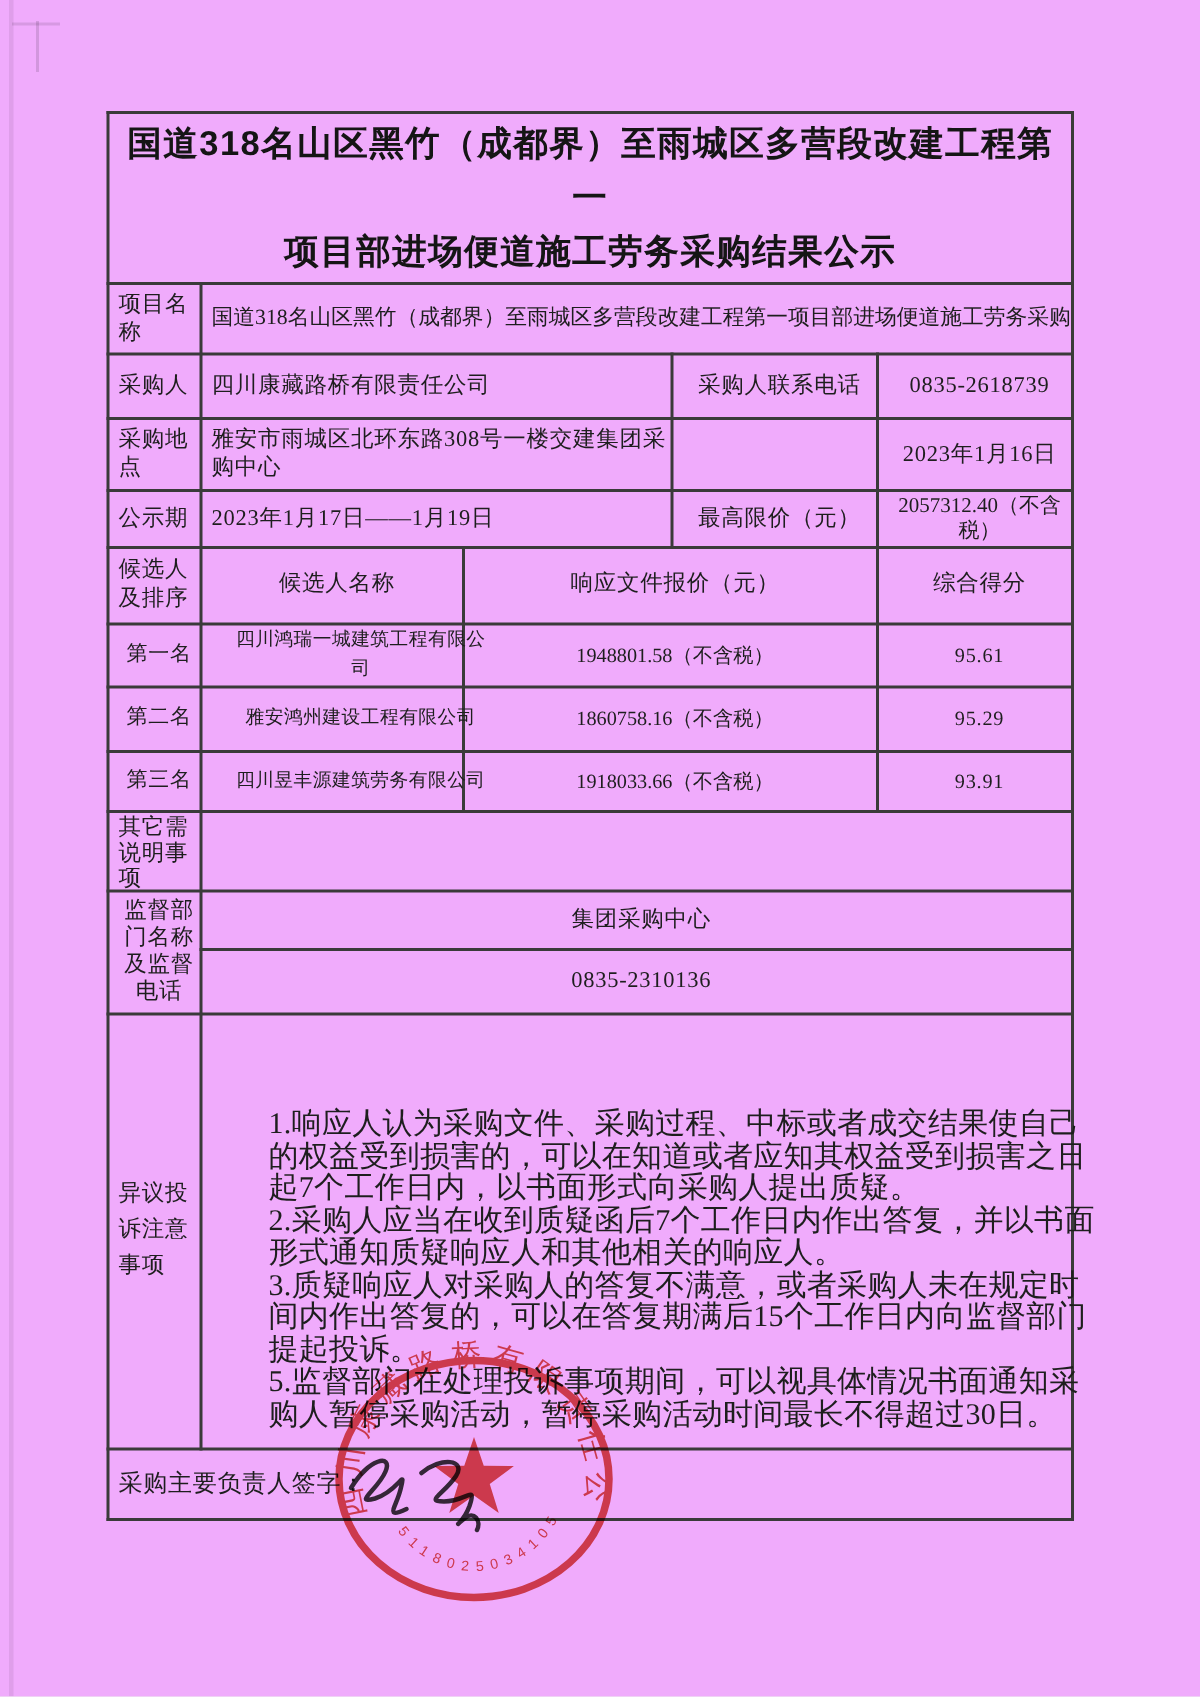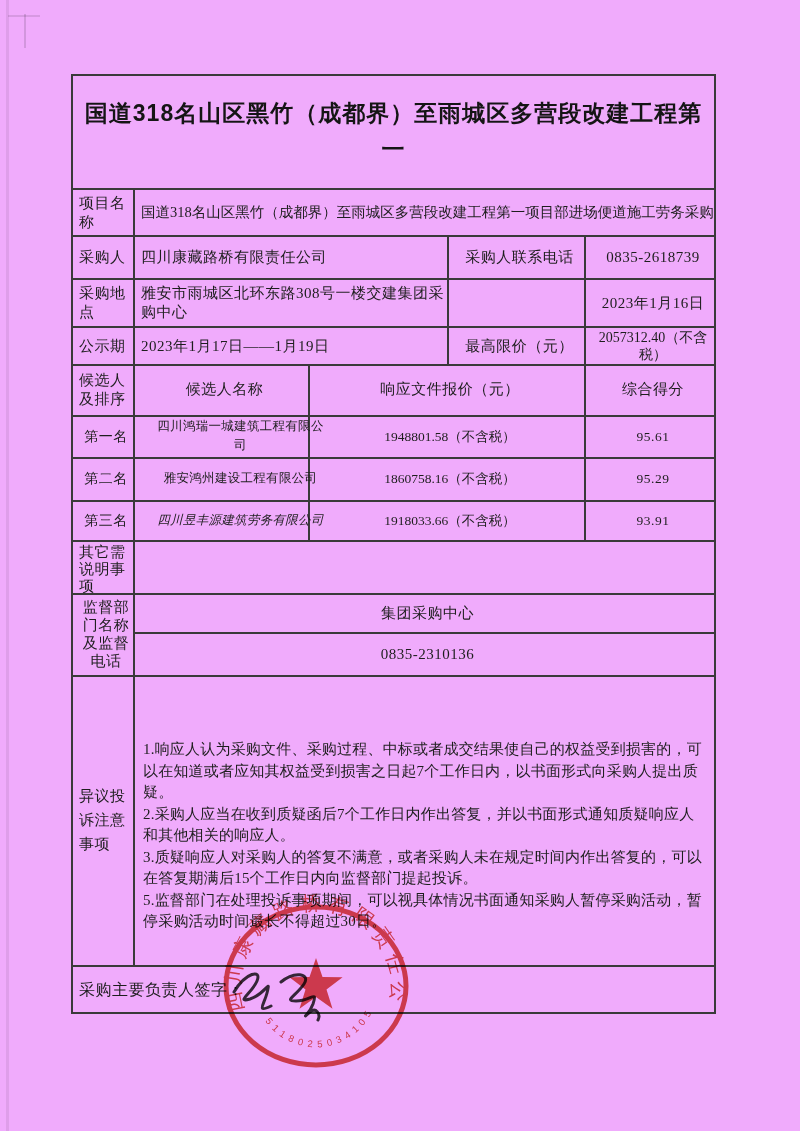--- a/index.html
+++ b/index.html
@@ -20,21 +20,21 @@
   .center{justify-content:center;text-align:center;padding:0 4px;}
   .title{
     position:absolute;display:flex;flex-direction:column;justify-content:center;
     text-align:center;font-family:"Liberation Sans","DejaVu Sans",sans-serif;
     font-weight:700;font-size:23px;line-height:36px;letter-spacing:1px;color:#151515;
   }
   .small{font-size:12.5px;letter-spacing:.3px;padding-left:20px;}
   .tight{line-height:17px;}
   .objection-body{
     position:absolute;display:block;padding:62px 10px 0 8px;
-    font-size:15px;line-height:21.5px;letter-spacing:.2px;
+    font-size:20px;line-height:21.5px;letter-spacing:.2px;margin-left:36px;
   }
   .objection-body p{margin:0;}
   .seal{position:absolute;mix-blend-mode:multiply;opacity:.9;}
   .scratch{position:absolute;background:rgba(0,0,0,.07);}
 </style>
 </head>
 <body>
 
 <div class="page">
 
@@ -60,20 +60,21 @@
 
   <div class="vline" style="left:71px;top:74px;height:940px;"></div>
   <div class="vline" style="left:714px;top:74px;height:940px;"></div>
   <div class="vline" style="left:133px;top:188px;height:779px;"></div>
   <div class="vline" style="left:447px;top:235px;height:131px;"></div>
   <div class="vline" style="left:584px;top:235px;height:307px;"></div>
   <div class="vline" style="left:308px;top:364px;height:178px;"></div>
 
   <div class="title" style="left:73px;top:76px;width:641px;height:110px;">
     <span>国道318名山区黑竹（成都界）至雨城区多营段改建工程第一</span>
+    <span>项目部进场便道施工劳务采购结果公示</span>
   </div>
 
   <div class="cell left" style="left:73px;top:190px;width:58px;height:45px;">项目名称</div>
   <div class="cell left" style="left:135px;top:190px;width:577px;height:45px;font-size:14.5px;letter-spacing:0;">国道318名山区黑竹（成都界）至雨城区多营段改建工程第一项目部进场便道施工劳务采购</div>
 
   <div class="cell left" style="left:73px;top:237px;width:58px;height:41px;">采购人</div>
   <div class="cell left" style="left:135px;top:237px;width:310px;height:41px;">四川康藏路桥有限责任公司</div>
   <div class="cell center" style="left:449px;top:237px;width:133px;height:41px;">采购人联系电话</div>
   <div class="cell center" style="left:586px;top:237px;width:126px;height:41px;">0835-2618739</div>
 
@@ -95,21 +96,21 @@
   <div class="cell center small" style="left:135px;top:417px;width:171px;height:38px;">四川鸿瑞一城建筑工程有限公司</div>
   <div class="cell center" style="left:310px;top:417px;width:272px;height:38px;font-size:13.5px;letter-spacing:0;">1948801.58（不含税）</div>
   <div class="cell center" style="left:586px;top:417px;width:126px;height:38px;font-size:13.5px;">95.61</div>
 
   <div class="cell center" style="left:73px;top:459px;width:58px;height:39px;font-size:14px;">第二名</div>
   <div class="cell center small" style="left:135px;top:459px;width:171px;height:39px;">雅安鸿州建设工程有限公司</div>
   <div class="cell center" style="left:310px;top:459px;width:272px;height:39px;font-size:13.5px;letter-spacing:0;">1860758.16（不含税）</div>
   <div class="cell center" style="left:586px;top:459px;width:126px;height:39px;font-size:13.5px;">95.29</div>
 
   <div class="cell center" style="left:73px;top:502px;width:58px;height:36px;font-size:14px;">第三名</div>
-  <div class="cell center small" style="left:135px;top:502px;width:171px;height:36px;font-style:italic;">四川昱丰源建筑劳务有限公司</div>
+  <div class="cell center small" style="left:135px;top:502px;width:171px;height:36px;">四川昱丰源建筑劳务有限公司</div>
   <div class="cell center" style="left:310px;top:502px;width:272px;height:36px;font-size:13.5px;letter-spacing:0;">1918033.66（不含税）</div>
   <div class="cell center" style="left:586px;top:502px;width:126px;height:36px;font-size:13.5px;">93.91</div>
 
   <div class="cell left tight" style="left:73px;top:542px;width:58px;height:49px;align-items:flex-start;padding-top:2px;">其它需说明事项</div>
   <div class="cell left" style="left:135px;top:542px;width:577px;height:49px;"></div>
 
   <div class="cell center" style="left:73px;top:595px;width:58px;height:78px;line-height:18px;">监督部门名称及监督电话</div>
   <div class="cell center" style="left:135px;top:595px;width:577px;height:36px;">集团采购中心</div>
   <div class="cell center" style="left:135px;top:634px;width:577px;height:40px;">0835-2310136</div>
 

